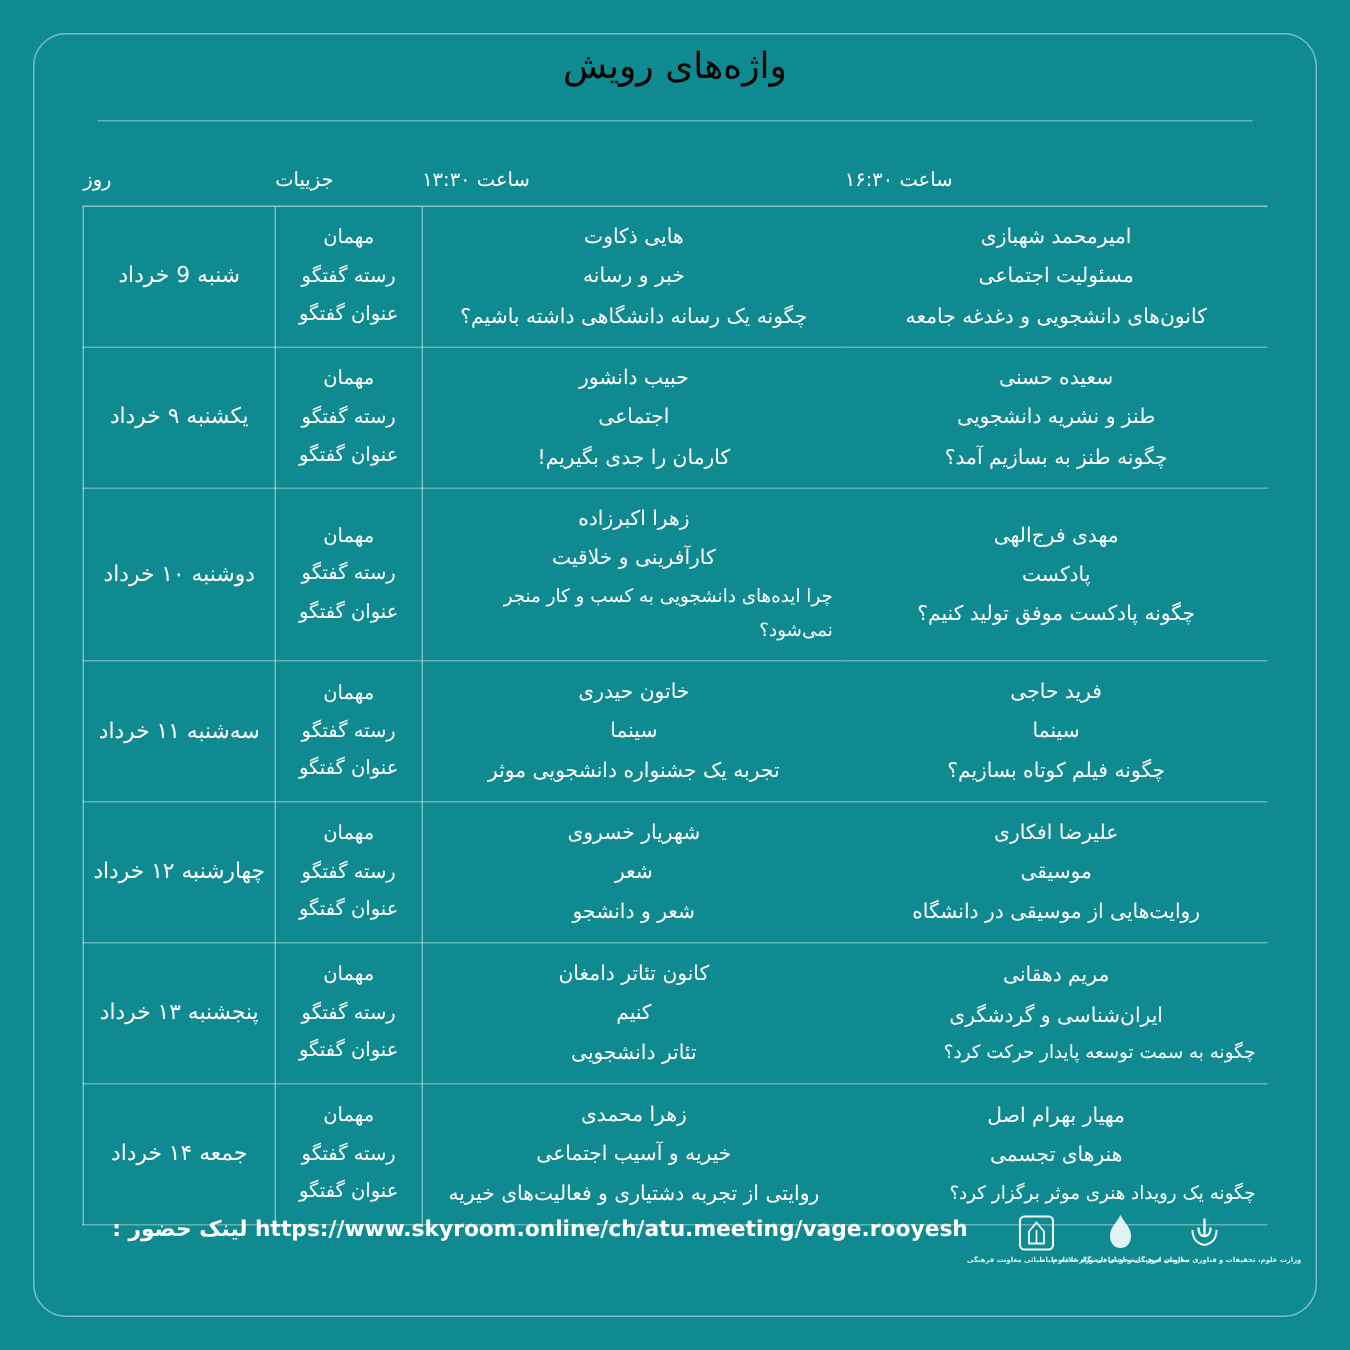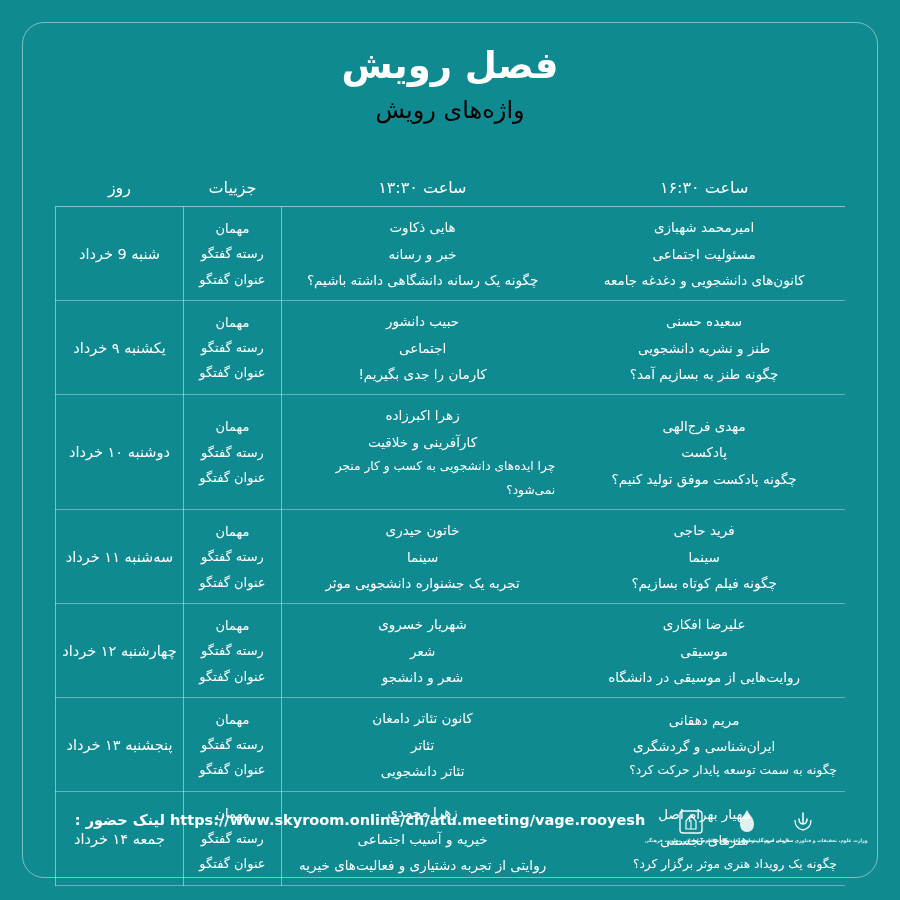--- a/index.html
+++ b/index.html
@@ -60,25 +60,25 @@
   table{
     width:100%;
     border-collapse:collapse;
     direction:rtl;
   }
   th,td{
     padding:0;
     vertical-align:middle;
   }
   .head th{
-    font-size:16px;
+    font-size:13px;
     font-weight:normal;
     padding-bottom:9px;
     border-bottom:1px solid rgba(255,255,255,0.5);
-    text-align:center;
+    text-align:left;
     white-space:nowrap;
   }
   .col-day{width:128px;}
   .col-detail{width:98px;}
   .col-s1330{width:282px;}
   .col-s1630{width:282px;}
 
   .daycell{
     text-align:center;
     font-size:14.5px;
@@ -155,21 +155,20 @@
     font-family:"DejaVu Sans","Liberation Sans",sans-serif;
   }
 </style>
 </head>
 <body>
 
 <div class="poster">
   <div class="frame"></div>
   <div class="inner">
 
-    <div class="title">فصل رویش</div>
     <div class="subtitle">واژه‌های رویش</div>
     <div class="divider"></div>
 
     <div class="table-wrap">
       <table>
         <colgroup>
           <col class="col-s1630">
           <col class="col-s1330">
           <col class="col-detail">
           <col class="col-day">
@@ -280,21 +279,21 @@
           </tr>
 
           <tr class="grouprow">
             <td class="sesscell last">
               <span class="line">مریم دهقانی</span>
               <span class="line">ایران‌شناسی و گردشگری</span>
               <span class="line small">چگونه به سمت توسعه پایدار حرکت کرد؟</span>
             </td>
             <td class="sesscell">
               <span class="line">کانون تئاتر دامغان</span>
-              <span class="line">تئاتر</span>
+              <span class="line">کنیم</span>
               <span class="line">تئاتر دانشجویی</span>
             </td>
             <td class="detailcell">
               <span class="line">مهمان</span>
               <span class="line">رسته گفتگو</span>
               <span class="line">عنوان گفتگو</span>
             </td>
             <td class="daycell">پنجشنبه ۱۳ خرداد</td>
           </tr>
 

